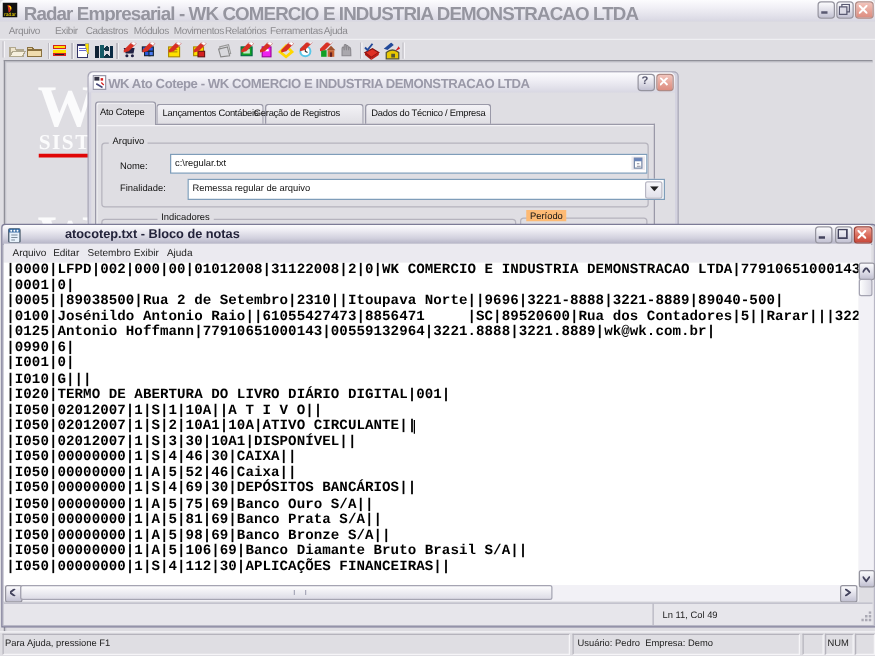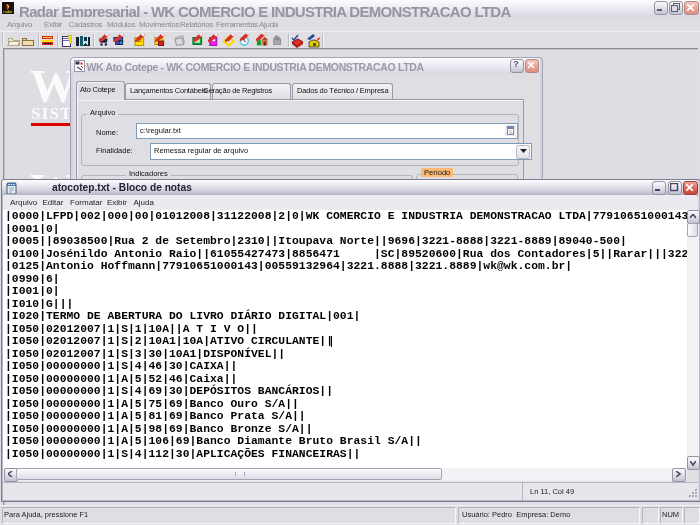--- a/index.html
+++ b/index.html
@@ -296,21 +296,21 @@
       <rect x="0.5" y="0.5" width="7" height="7" fill="none" stroke="#44445e" stroke-width="1.4"></rect>
     </svg>
   <div class="abs btn-close-a" style="left:681px;top:1px;width:13px;height:12px;"></div>
   <svg class="abs" style="left:684px;top:3.5px;" width="7" height="7">
       <path d="M0 0 L7 7 M7 0 L0 7" stroke="#fff" stroke-width="1.7"></path>
     </svg>
 
   <div class="abs" style="left:1px;top:15px;width:694px;height:15px;background:#ebeaf0;"></div>
   <div class="abs" style="left:8px;top:18px;font-size:8px;color:#222;">Arquivo</div>
   <div class="abs" style="left:40.5px;top:18px;font-size:8px;color:#222;">Editar</div>
-  <div class="abs" style="left:68px;top:18px;font-size:8px;color:#222;">Formatar</div>
+  <div class="abs" style="left:68px;top:18px;font-size:8px;color:#222;">Setembro</div>
   <div class="abs" style="left:105px;top:18px;font-size:8px;color:#222;">Exibir</div>
   <div class="abs" style="left:131.5px;top:18px;font-size:8px;color:#222;">Ajuda</div>
 
   <div class="abs" style="left:1px;top:30px;width:684px;height:258px;background:#fff;overflow:hidden;">
     <pre style="margin:0;padding:0 0 0 2px;font-family:'Liberation Mono',monospace;font-size:11.33px;letter-spacing:0.035px;line-height:12.5px;font-weight:bold;color:#000;">|0000|LFPD|002|000|00|01012008|31122008|2|0|WK COMERCIO E INDUSTRIA DEMONSTRACAO LTDA|77910651000143|
 |0001|0|
 |0005||89038500|Rua 2 de Setembro|2310||Itoupava Norte||9696|3221-8888|3221-8889|89040-500|
 |0100|Josénildo Antonio Raio||61055427473|8856471     |SC|89520600|Rua dos Contadores|5||Rarar|||3221
 |0125|Antonio Hoffmann|77910651000143|00559132964|3221.8888|3221.8889|wk@wk.com.br|
 |0990|6|

